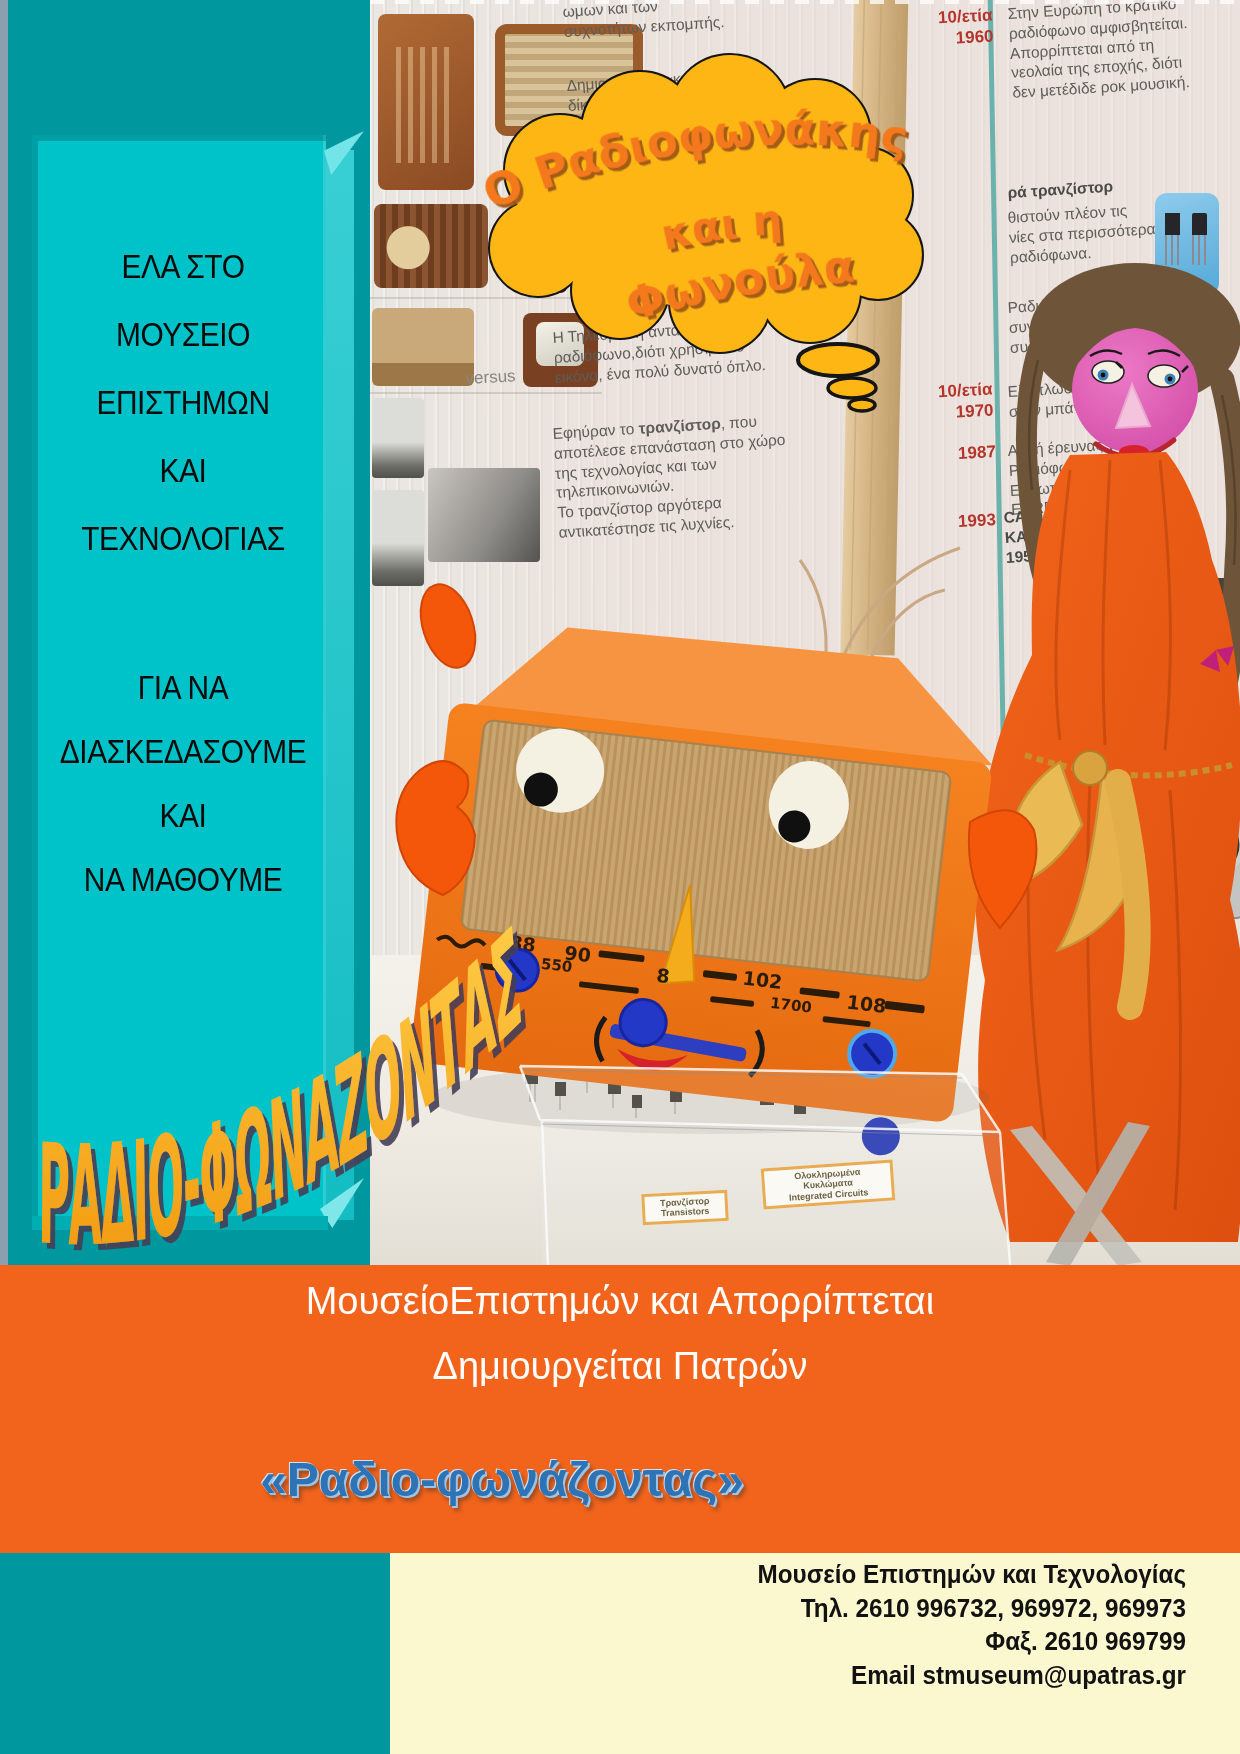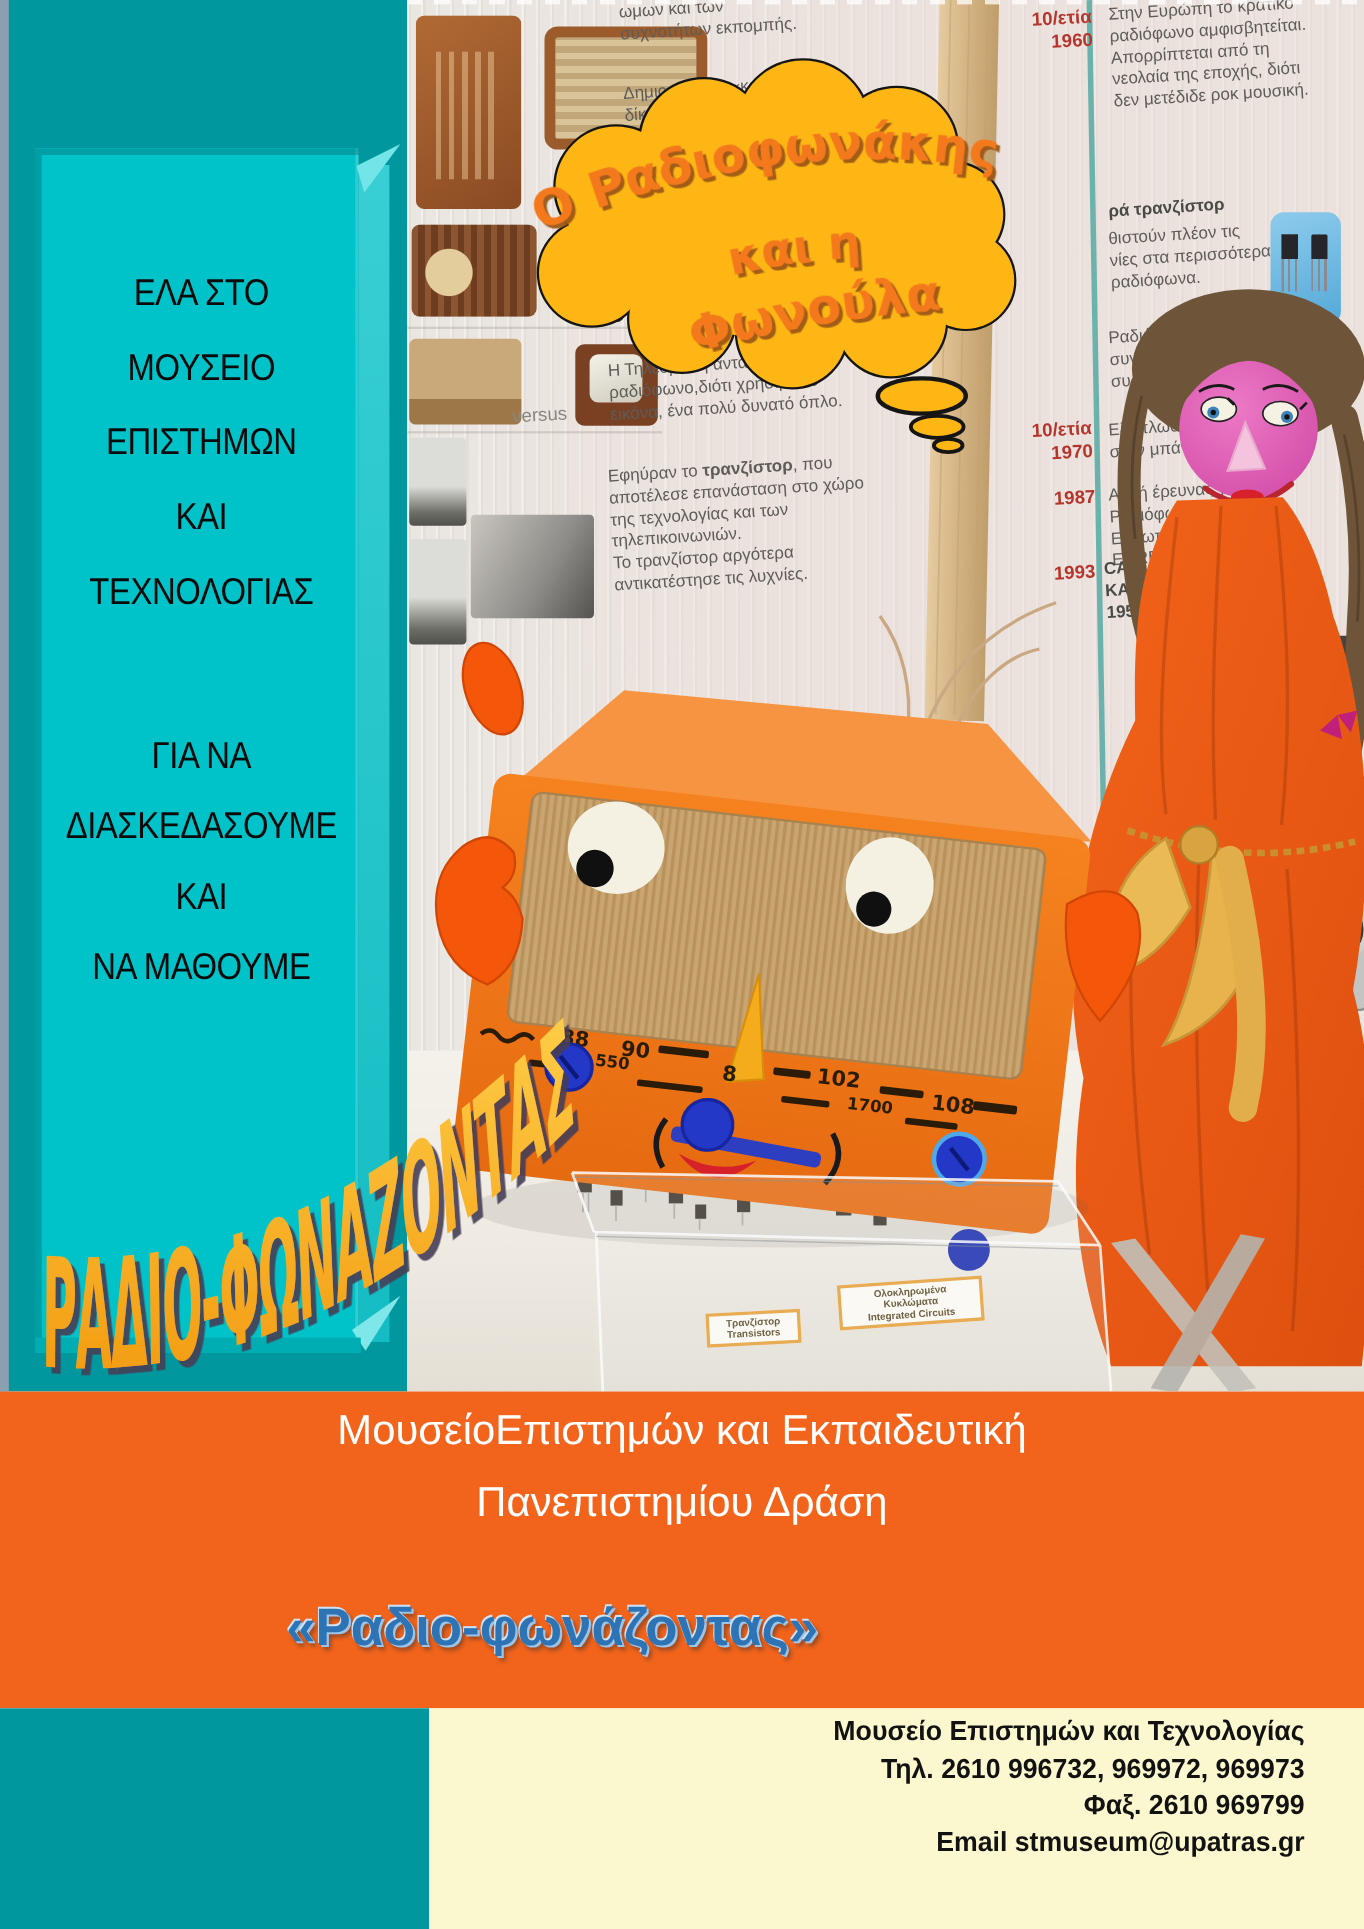--- a/index.html
+++ b/index.html
@@ -420,22 +420,22 @@
       <path id="wpath" d="M 28 118.8 Q 275 125.8 522 48.5"></path>
     </defs>
     <g transform="scale(1,3.3)" filter="url(#waShadow)">
       <text font-family="'DejaVu Sans',sans-serif" font-weight="bold" font-size="42" fill="url(#goldgrad)" letter-spacing="-1">
         <textPath href="#wpath" textLength="492" lengthAdjust="spacingAndGlyphs">ΡΑΔΙΟ-ΦΩΝΑΖΟΝΤΑΣ</textPath>
       </text>
     </g>
   </svg>
 
   <div class="abs orange-band"></div>
-  <div class="abs band-l1">ΜουσείοΕπιστημών και Εκπαιδευτική</div>
-  <div class="abs band-l2">Πανεπιστημίου Δράση</div>
+  <div class="abs band-l1">ΜουσείοΕπιστημών και Απορρίπτεται</div>
+  <div class="abs band-l2">Δημιουργείται Πατρών</div>
   <div class="abs band-title">«Ραδιο-φωνάζοντας»</div>
 
   <div class="abs bottom-cream"></div>
   <div class="abs bottom-teal"></div>
   <div class="abs contact">
     <div>Μουσείο Επιστημών και Τεχνολογίας</div>
     <div>Τηλ. 2610 996732, 969972, 969973</div>
     <div>Φαξ. 2610 969799</div>
     <div>Email stmuseum@upatras.gr</div>
   </div>

